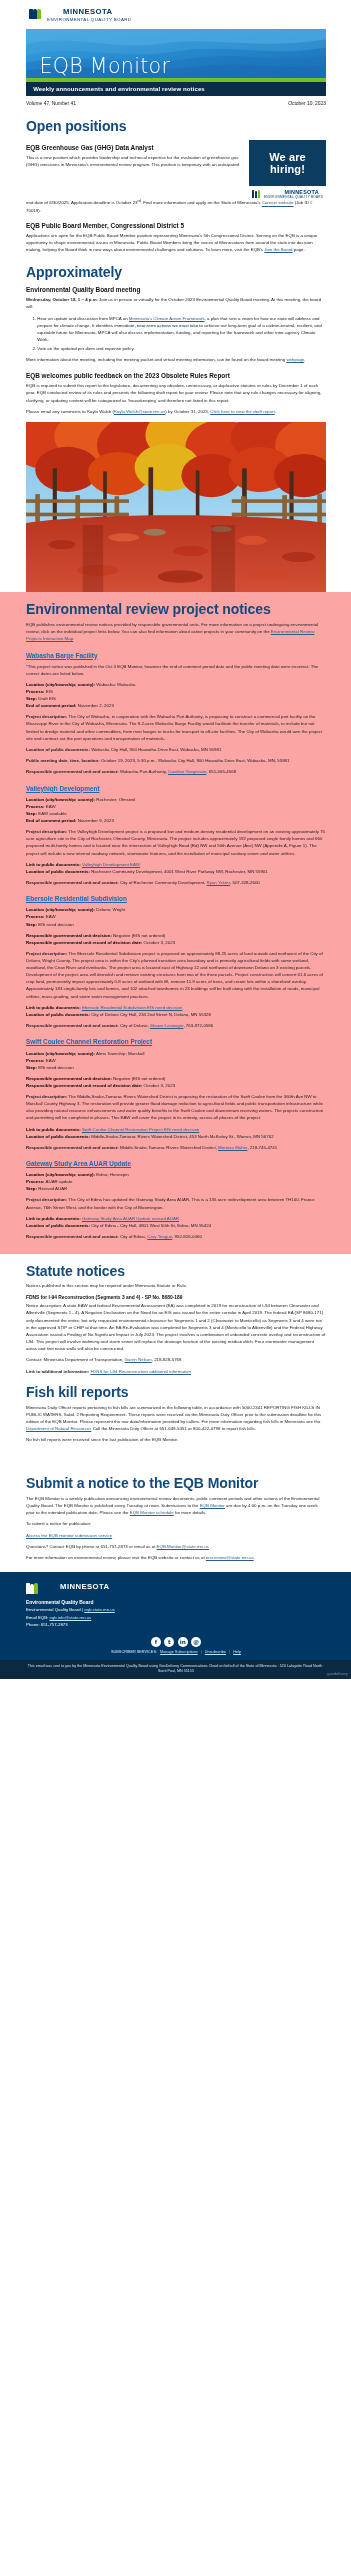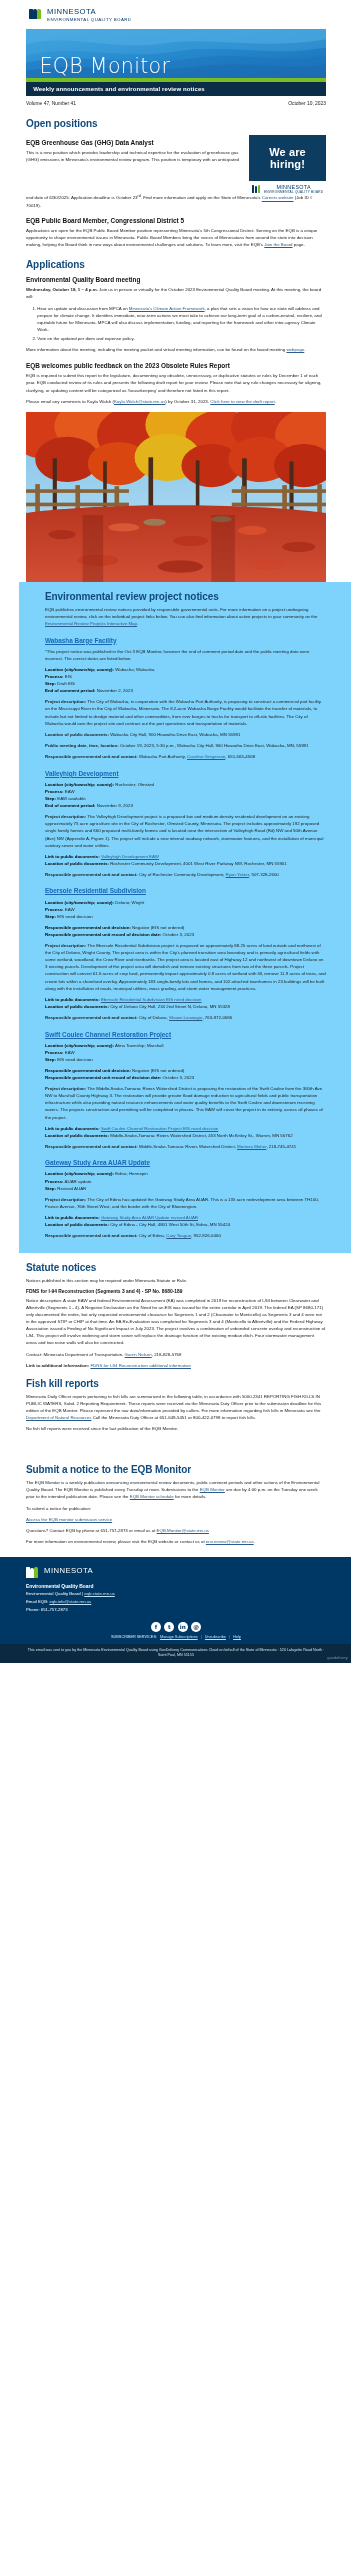--- a/index.html
+++ b/index.html
@@ -14,37 +14,37 @@
 
   
   .mn-logo-bar { padding: 8.2px 0 5.2px 29px; background: #fff; }
   .mn-logo { display: flex; align-items: flex-start; }
   .mn-mark { width: 14px; height: 10.8px; position: relative; flex: 0 0 auto; margin-top: 0.5px; }
   .mn-mark .m1 { position: absolute; left: 0; top: 0; width: 3.6px; height: 10.8px; background: #003865; border-radius: 0.5px; }
   .mn-mark .m2 { position: absolute; left: 4.1px; top: 3.1px; width: 3.6px; height: 7.7px; background: #003865; border-radius: 0.5px; }
   .mn-mark .m2b { position: absolute; left: 4.1px; top: 0.5px; width: 3.6px; height: 3.6px; background: #003865; border-radius: 50% 50% 0 0; }
   .mn-mark .m3 { position: absolute; left: 8.2px; top: 0px; width: 3.6px; height: 10.8px; background: #78BE21; border-radius: 1.5px 1.5px 0.5px 0.5px; }
   .mn-wordmark { margin-left: 4.1px; line-height: 1; }
-  .mn-state { font-size: 7.7px; font-weight: normal; letter-spacing: .055em; color: #003865; font-family: "Liberation Sans", sans-serif; }
+  .mn-state { font-size: 7.7px; font-weight: bold; letter-spacing: .055em; color: #003865; font-family: "Liberation Sans", sans-serif; margin-left: 16px; }
   .mn-dept { font-size: 4.4px; letter-spacing: .085em; color: #003865; margin-top: 2.1px; }
 
   .banner { margin: 1px 26px 0 26px; height: 49px; position: relative; overflow: hidden;
             background: linear-gradient(170deg, #3fa3dd 0%, #2b8fd2 38%, #1f7ec4 70%, #1d6fb5 100%); }
   .banner svg { position: absolute; inset: 0; width: 100%; height: 100%; }
   .banner .title { position: absolute; left: 13.4px; bottom: 1px; font-size: 20.6px; color: #fff;
                    font-family: "DejaVu Sans", sans-serif; font-weight: 300; letter-spacing: 0.3px; line-height: 1; }
   .green-rule { margin: 0 26px; height: 4.1px; background: #78BE21; }
   .subbar { margin: 0 26px; background: #0c2d48; color: #fff; padding: 4.1px 7.2px 4.6px 7.2px;
             font-size: 6px; font-weight: bold; letter-spacing: 0.1px; }
   .volrow { margin: 4.6px 26px 0 26px; display: flex; justify-content: space-between;
             font-size: 4.9px; color: #1a1a1a; padding-bottom: 2.1px; }
 
   
   .content { padding: 0 26px; }
-  h1.sec { font-size: 10px; color: #124a7c; margin: 10.3px 0 3.6px 0; font-weight: bold; letter-spacing: -0.1px; }
+  h1.sec { font-size: 14px; color: #124a7c; margin: 10.3px 0 3.6px 0; font-weight: bold; letter-spacing: -0.1px; }
   h2.sub { font-size: 6.4px; color: #111; margin: 6.2px 0 3.1px 0; font-weight: bold; }
   p.body { font-size: 4.4px; line-height: 1.62; color: #222; margin: 0 0 4.1px 0; }
   ol.body, ul.body { font-size: 4.4px; line-height: 1.62; color: #222; margin: 2.1px 0 4.1px 0; padding-left: 11.3px; }
   ol.body li { margin-bottom: 1.5px; }
   a { color: #2b5c8a; text-decoration: underline; }
 
   .two-col { display: flex; gap: 7.2px; align-items: flex-start; }
   .two-col .txt { flex: 1 1 auto; }
   .hiring-card { flex: 0 0 77px; text-align: center; padding-top: 2.1px; }
   .hiring-box { background: #0c3c5f; color: #fff; font-size: 11px; font-weight: bold;
@@ -56,21 +56,21 @@
   .hiring-logo .mn-mark .m2b { left: 3.1px; top: 0.5px; width: 2.6px; height: 2.6px; }
   .hiring-logo .mn-mark .m3 { left: 6.2px; width: 2.6px; height: 7.7px; }
   .hiring-logo .mn-state { font-size: 5.4px; }
   .hiring-logo .mn-dept { font-size: 3.1px; margin-top: 1px; }
 
   
   .photo { margin: 7.2px 26px 0 26px; height: 170px; position: relative; overflow: hidden; background: #8e2b1c; }
   .photo svg { position: absolute; inset: 0; width: 100%; height: 100%; display: block; }
 
   
-  .grey { background: #7dd3fc; padding: 7.2px 26px 9.3px 26px; margin-left: 19px; }
+  .grey { background: #fca5a5; padding: 7.2px 26px 9.3px 26px; }
   .grey h1.sec { color: #124a7c; margin-top: 2.1px; }
   .proj-title { font-size: 6.4px; font-weight: bold; margin: 9.3px 0 4.1px 0; }
   .proj-title a { color: #1668b3; text-decoration: underline; }
   .field { font-size: 4.4px; line-height: 1.6; color: #222; margin: 0; }
   .field b { color: #000; }
   .fieldgroup { margin-bottom: 4.1px; }
   .note { font-size: 4.4px; line-height: 1.62; color: #222; margin: 0 0 4.1px 0; }
 
   
   .gn h1.sec { margin-top: 9.3px; }
@@ -159,21 +159,21 @@
       <span>end date of 6/30/2025. Application deadline is October 23</span><sup>rd</sup><span>. Find more information and apply on the State of Minnesota's </span><a href="#">Careers website</a><span> (Job ID # 70019).</span>
     </p>
 
     <h2 class="sub" style="margin-top:8.2px">EQB Public Board Member, Congressional District 5</h2>
     <p class="body">
       <span>Applications are open for the EQB Public Board Member position representing Minnesota's 5th Congressional District. Serving on the EQB is a unique opportunity to shape environmental issues in Minnesota. Public Board Members bring the voices of Minnesotans from around the state into decision making, helping the Board think in new ways about environmental challenges and solutions. To learn more, visit the EQB's </span><a href="#">Join the Board</a><span> page.</span>
     </p>
   </div>
 
   <div class="content">
-    <h1 class="sec">Applications</h1>
+    <h1 class="sec">Approximately</h1>
     <h2 class="sub">Environmental Quality Board meeting</h2>
     <p class="body">
       <b>Wednesday, October 18, 1 – 4 p.m.</b><span> Join us in person or virtually for the October 2023 Environmental Quality Board meeting. At this meeting, the board will:</span>
     </p>
     <ol class="body">
       <li>
         <span>Hear an update and discussion from MPCA on </span><a href="#">Minnesota's Climate Action Framework</a><span>, a plan that sets a vision for how our state will address and prepare for climate change. It identifies immediate, near-term actions we must take to achieve our long-term goal of a carbon-neutral, resilient, and equitable future for Minnesota. MPCA will also discuss implementation, funding, and reporting for the framework and other inter-agency Climate Work.</span>
       </li>
       <li>
         <span>Vote on the updated per diem and expense policy.</span>

